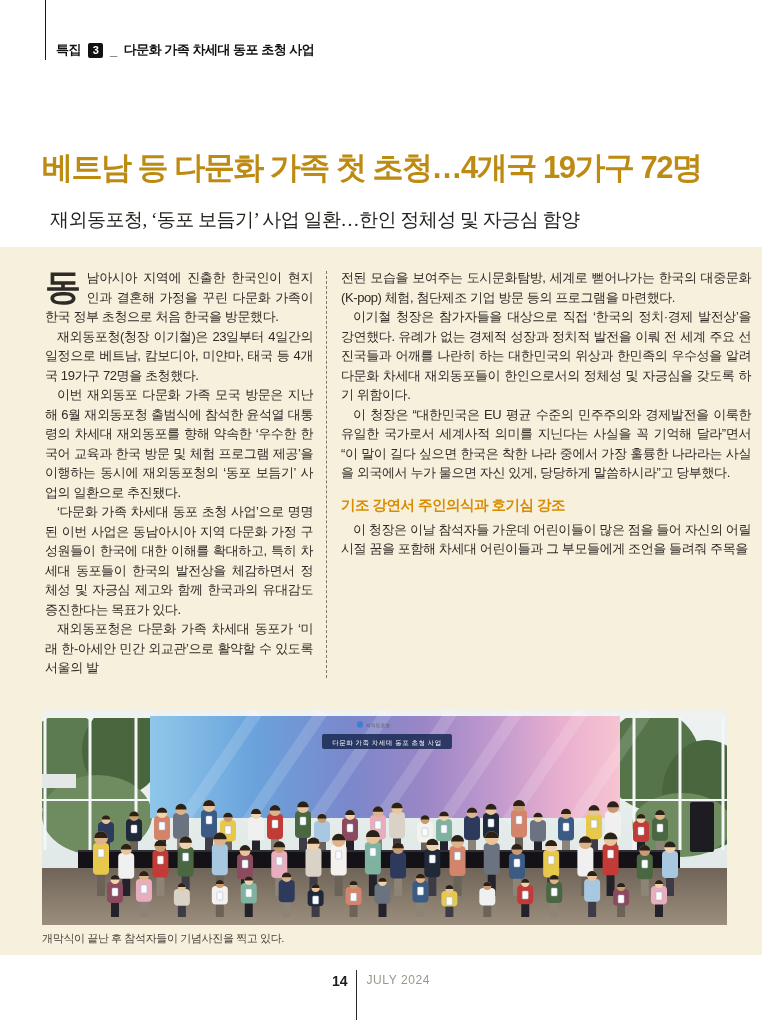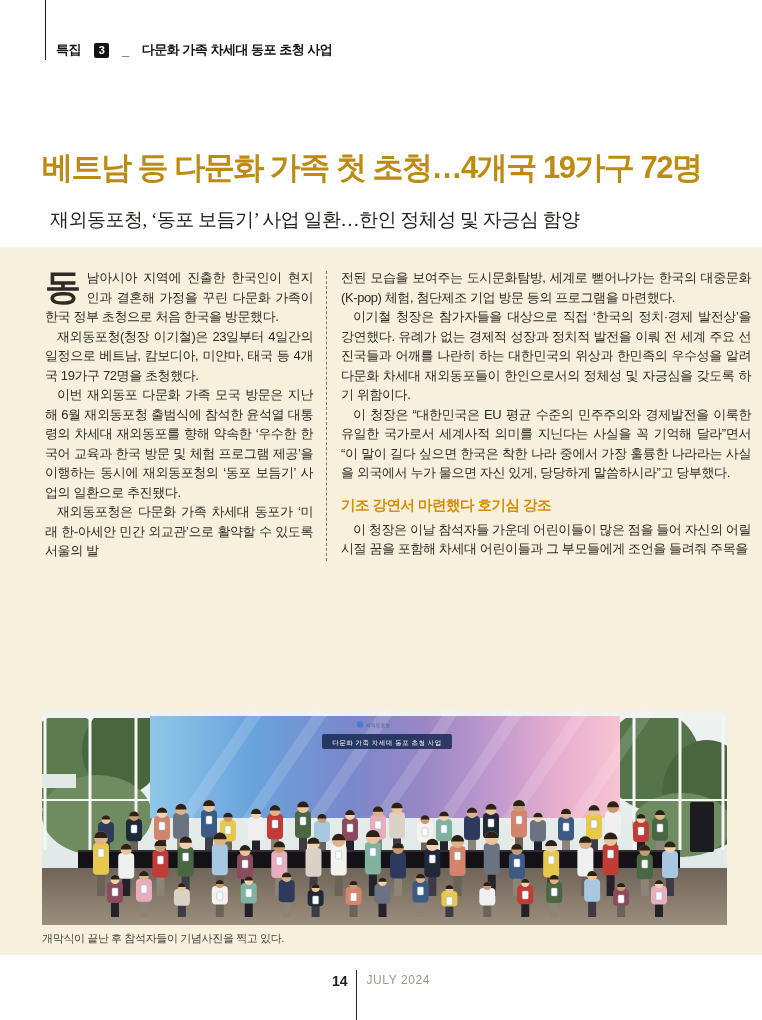--- a/index.html
+++ b/index.html
@@ -5,21 +5,21 @@
   html, body { margin:0; padding:0; }
   body {
     width:762px; height:1020px; position:relative; overflow:hidden;
     background:#ffffff;
     font-family:"Liberation Sans","DejaVu Sans",sans-serif;
   }
   .cream-band { position:absolute; left:0; top:247px; width:762px; height:708px; background:#f7f0dd; }
 
   
   .edge-rule { position:absolute; left:45px; top:0; width:1px; height:60px; background:#1a1a1a; }
-  .kicker { position:absolute; left:56px; top:41px; display:flex; align-items:center; gap:13px;
+  .kicker { position:absolute; left:56px; top:41px; display:flex; align-items:center; gap:7px;
             font-size:13px; font-weight:bold; color:#111; letter-spacing:-0.5px; }
   .kicker .numbox { display:inline-flex; align-items:center; justify-content:center;
                     width:15px; height:15px; background:#111; color:#fff; font-size:11px; border-radius:2px; }
 
   
   .headline { position:absolute; left:42px; top:126px; width:700px;
               font-size:31px; font-weight:800; letter-spacing:-1.5px; color:#bd8b12; white-space:nowrap; }
   .subtitle { position:absolute; left:50px; top:182px; width:700px;
               font-family:Liberation Serif, serif;
               font-size:19px; letter-spacing:-0.5px; color:#26221e; white-space:nowrap;margin-top:25px; }
@@ -62,28 +62,29 @@
 </div>
 
 <h1 class="headline">베트남 등 다문화 가족 첫 초청…4개국 19가구 72명</h1>
 <div class="subtitle">재외동포청, ‘동포 보듬기’ 사업 일환…한인 정체성 및 자긍심 함양</div>
 
 <div class="article">
   <div class="col-left">
     <p><span class="drop-cap">동</span><span>남아시아 지역에 진출한 한국인이 현지인과 결혼해 가정을 꾸린 다문화 가족이 한국 정부 초청으로 처음 한국을 방문했다.</span></p>
     <p class="ind">재외동포청(청장 이기철)은 23일부터 4일간의 일정으로 베트남, 캄보디아, 미얀마, 태국 등 4개국 19가구 72명을 초청했다.</p>
     <p class="ind">이번 재외동포 다문화 가족 모국 방문은 지난해 6월 재외동포청 출범식에 참석한 윤석열 대통령의 차세대 재외동포를 향해 약속한 ‘우수한 한국어 교육과 한국 방문 및 체험 프로그램 제공’을 이행하는 동시에 재외동포청의 ‘동포 보듬기’ 사업의 일환으로 추진됐다.</p>
+    <p class="ind">‘다문화 가족 차세대 동포 초청 사업’으로 명명된 이번 사업은 동남아시아 지역 다문화 가정 구성원들이 한국에 대한 이해를 확대하고, 특히 차세대 동포들이 한국의 발전상을 체감하면서 정체성 및 자긍심 제고와 함께 한국과의 유대감도 증진한다는 목표가 있다.</p>
     <p class="ind">재외동포청은 다문화 가족 차세대 동포가 ‘미래 한-아세안 민간 외교관’으로 활약할 수 있도록 서울의 발</p>
   </div>
   <div class="col-divider"></div>
   <div class="col-right">
     <p>전된 모습을 보여주는 도시문화탐방, 세계로 뻗어나가는 한국의 대중문화(K-pop) 체험, 첨단제조 기업 방문 등의 프로그램을 마련했다.</p>
     <p class="ind">이기철 청장은 참가자들을 대상으로 직접 ‘한국의 정치·경제 발전상’을 강연했다. 유례가 없는 경제적 성장과 정치적 발전을 이뤄 전 세계 주요 선진국들과 어깨를 나란히 하는 대한민국의 위상과 한민족의 우수성을 알려 다문화 차세대 재외동포들이 한인으로서의 정체성 및 자긍심을 갖도록 하기 위함이다.</p>
     <p class="ind">이 청장은 “대한민국은 EU 평균 수준의 민주주의와 경제발전을 이룩한 유일한 국가로서 세계사적 의미를 지닌다는 사실을 꼭 기억해 달라”면서 “이 말이 길다 싶으면 한국은 착한 나라 중에서 가장 훌륭한 나라라는 사실을 외국에서 누가 물으면 자신 있게, 당당하게 말씀하시라”고 당부했다.</p>
-    <div class="subhead">기조 강연서 마련했다 호기심 강조</div>
+    <div class="subhead">기조 강연서 주인의식과 호기심 강조</div>
     <p class="ind">이 청장은 이날 참석자들 가운데 어린이들이 많은 점을 들어 자신의 어릴 시절 꿈을 포함해 차세대 어린이들과 그 부모들에게 조언을 들려줘 주목을</p>
   </div>
 </div>
 
 <div class="photo-frame">
   <svg width="685" height="215" viewBox="0 0 685 215" xmlns="http://www.w3.org/2000/svg">
     <defs>
       <linearGradient id="glassGrad" x1="0" y1="0" x2="0" y2="1">
         <stop offset="0" stop-color="#eef3f2"></stop>
           <stop offset="1" stop-color="#dce6e4"></stop>

